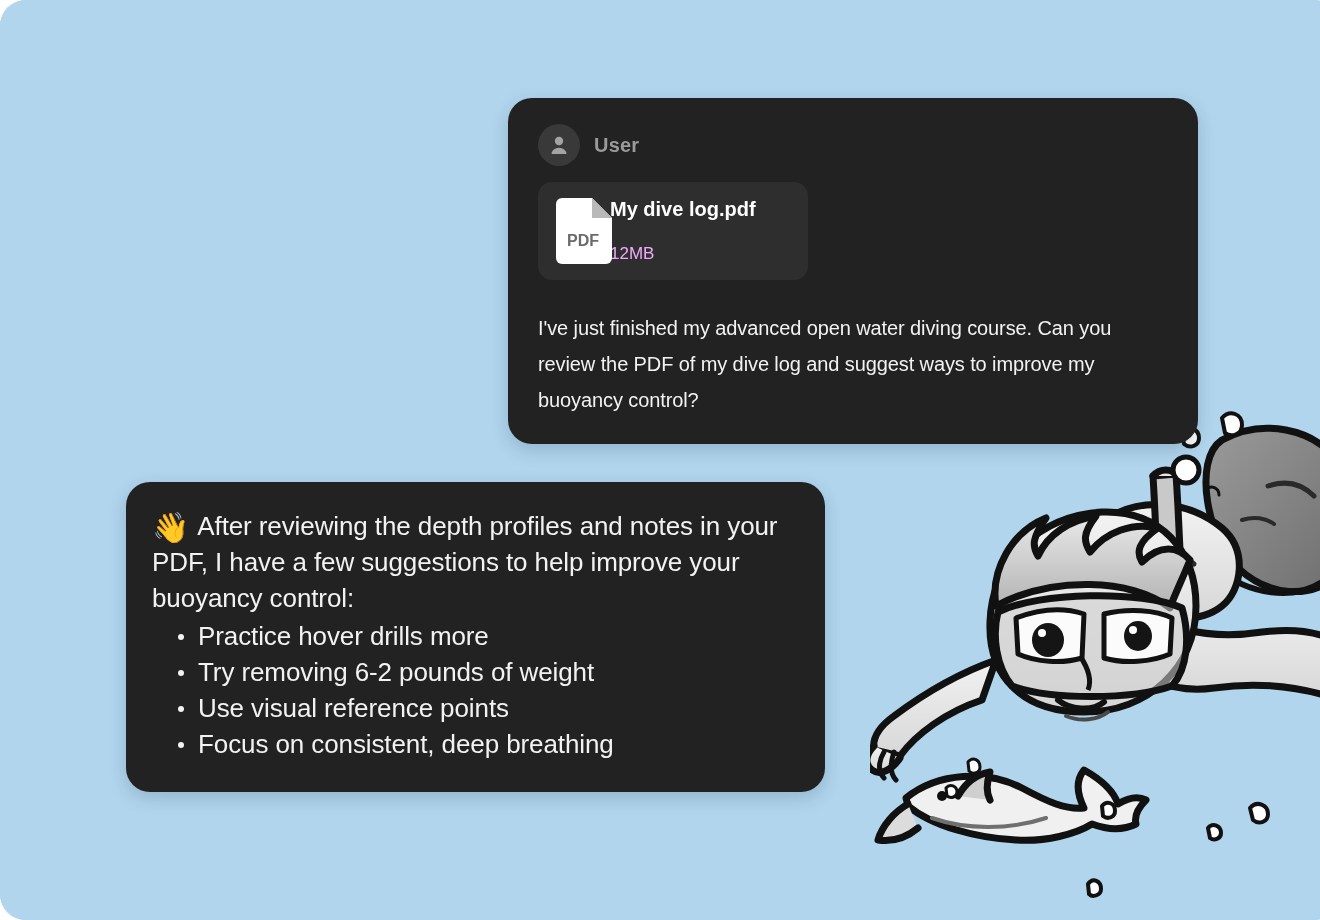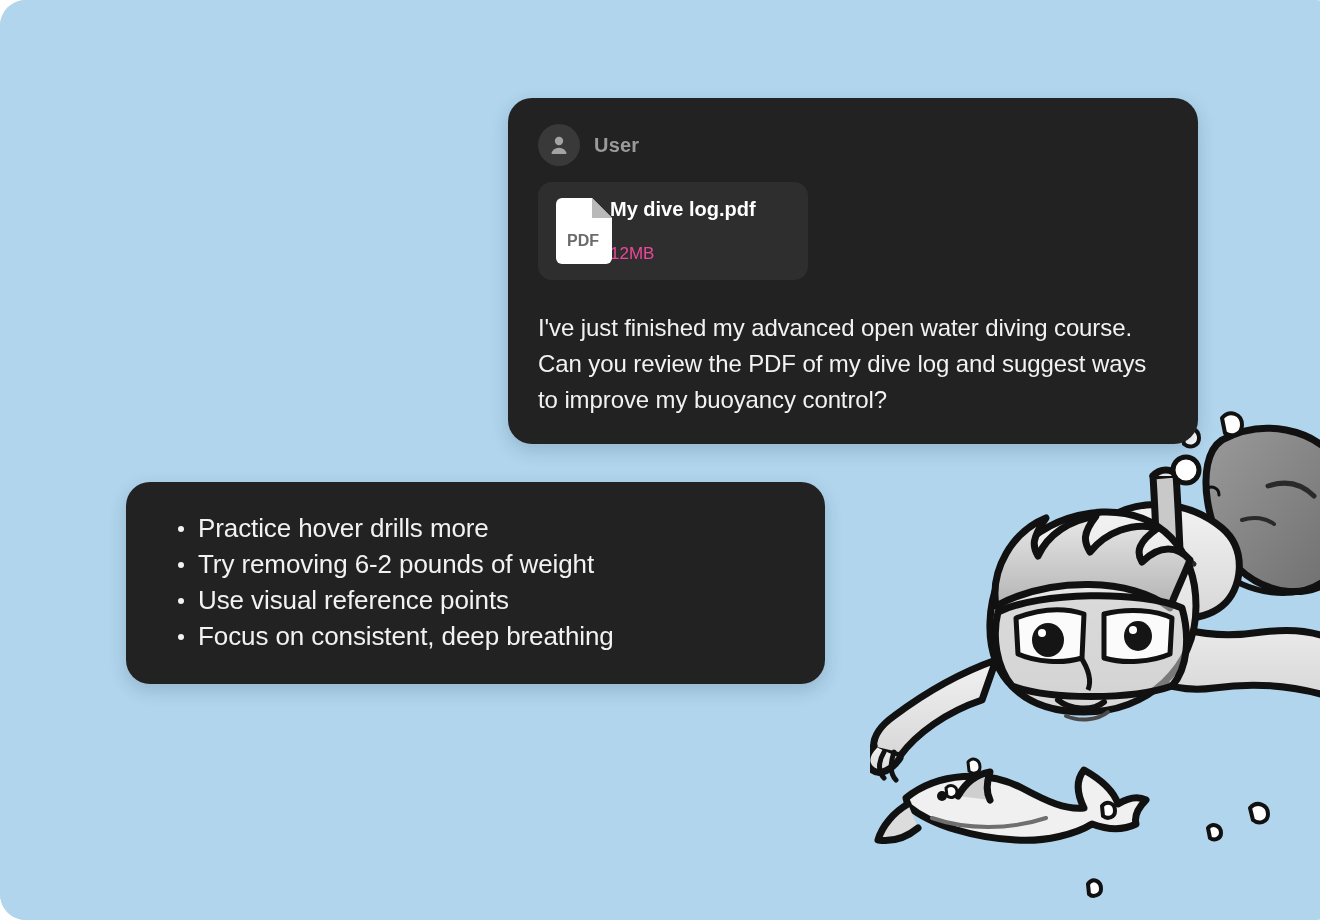--- a/index.html
+++ b/index.html
@@ -103,28 +103,28 @@
   }
   .file-icon svg { display:block; }
   .file-meta { display: flex; flex-direction: column; gap: 23px; min-width: 0; }
   .file-name {
     color: #ffffff;
     font-size: 20px;
     font-weight: bold;
     white-space: nowrap;
   }
   .file-size {
-    color: #ec4899;
+    color: #f0abfc;
     font-size: 17px;
   }
 
   
   .msg-text {
     color: #f2f2f2;
-    font-size: 24px;
+    font-size: 20px;
     line-height: 36px;
     margin: 30px 0 0 4px;
     letter-spacing: -0.1px;
   }
 
   .assistant-body {
     color: #f2f2f2;
     font-size: 26px;
     line-height: 36px;
     letter-spacing: -0.1px;
@@ -289,20 +289,23 @@
         <span class="file-name">My dive log.pdf</span>
         <span class="file-size">12MB</span>
       </span>
     </div>
 
     <p class="msg-text">I've just finished my advanced open water diving course. Can you review the PDF of my dive log and suggest ways to improve my buoyancy control?</p>
   </div>
 
   <div class="bubble bubble-assistant">
     <div class="assistant-body">
+      <span class="assistant-intro">
+        <span class="wave-emoji">👋</span><span>After reviewing the depth profiles and notes in your PDF, I have a few suggestions to help improve your buoyancy control:</span>
+      </span>
       <ul class="assistant-list">
         <li>Practice hover drills more</li>
         <li>Try removing 6-2 pounds of weight</li>
         <li>Use visual reference points</li>
         <li>Focus on consistent, deep breathing</li>
       </ul>
     </div>
   </div>
 
 </div>

